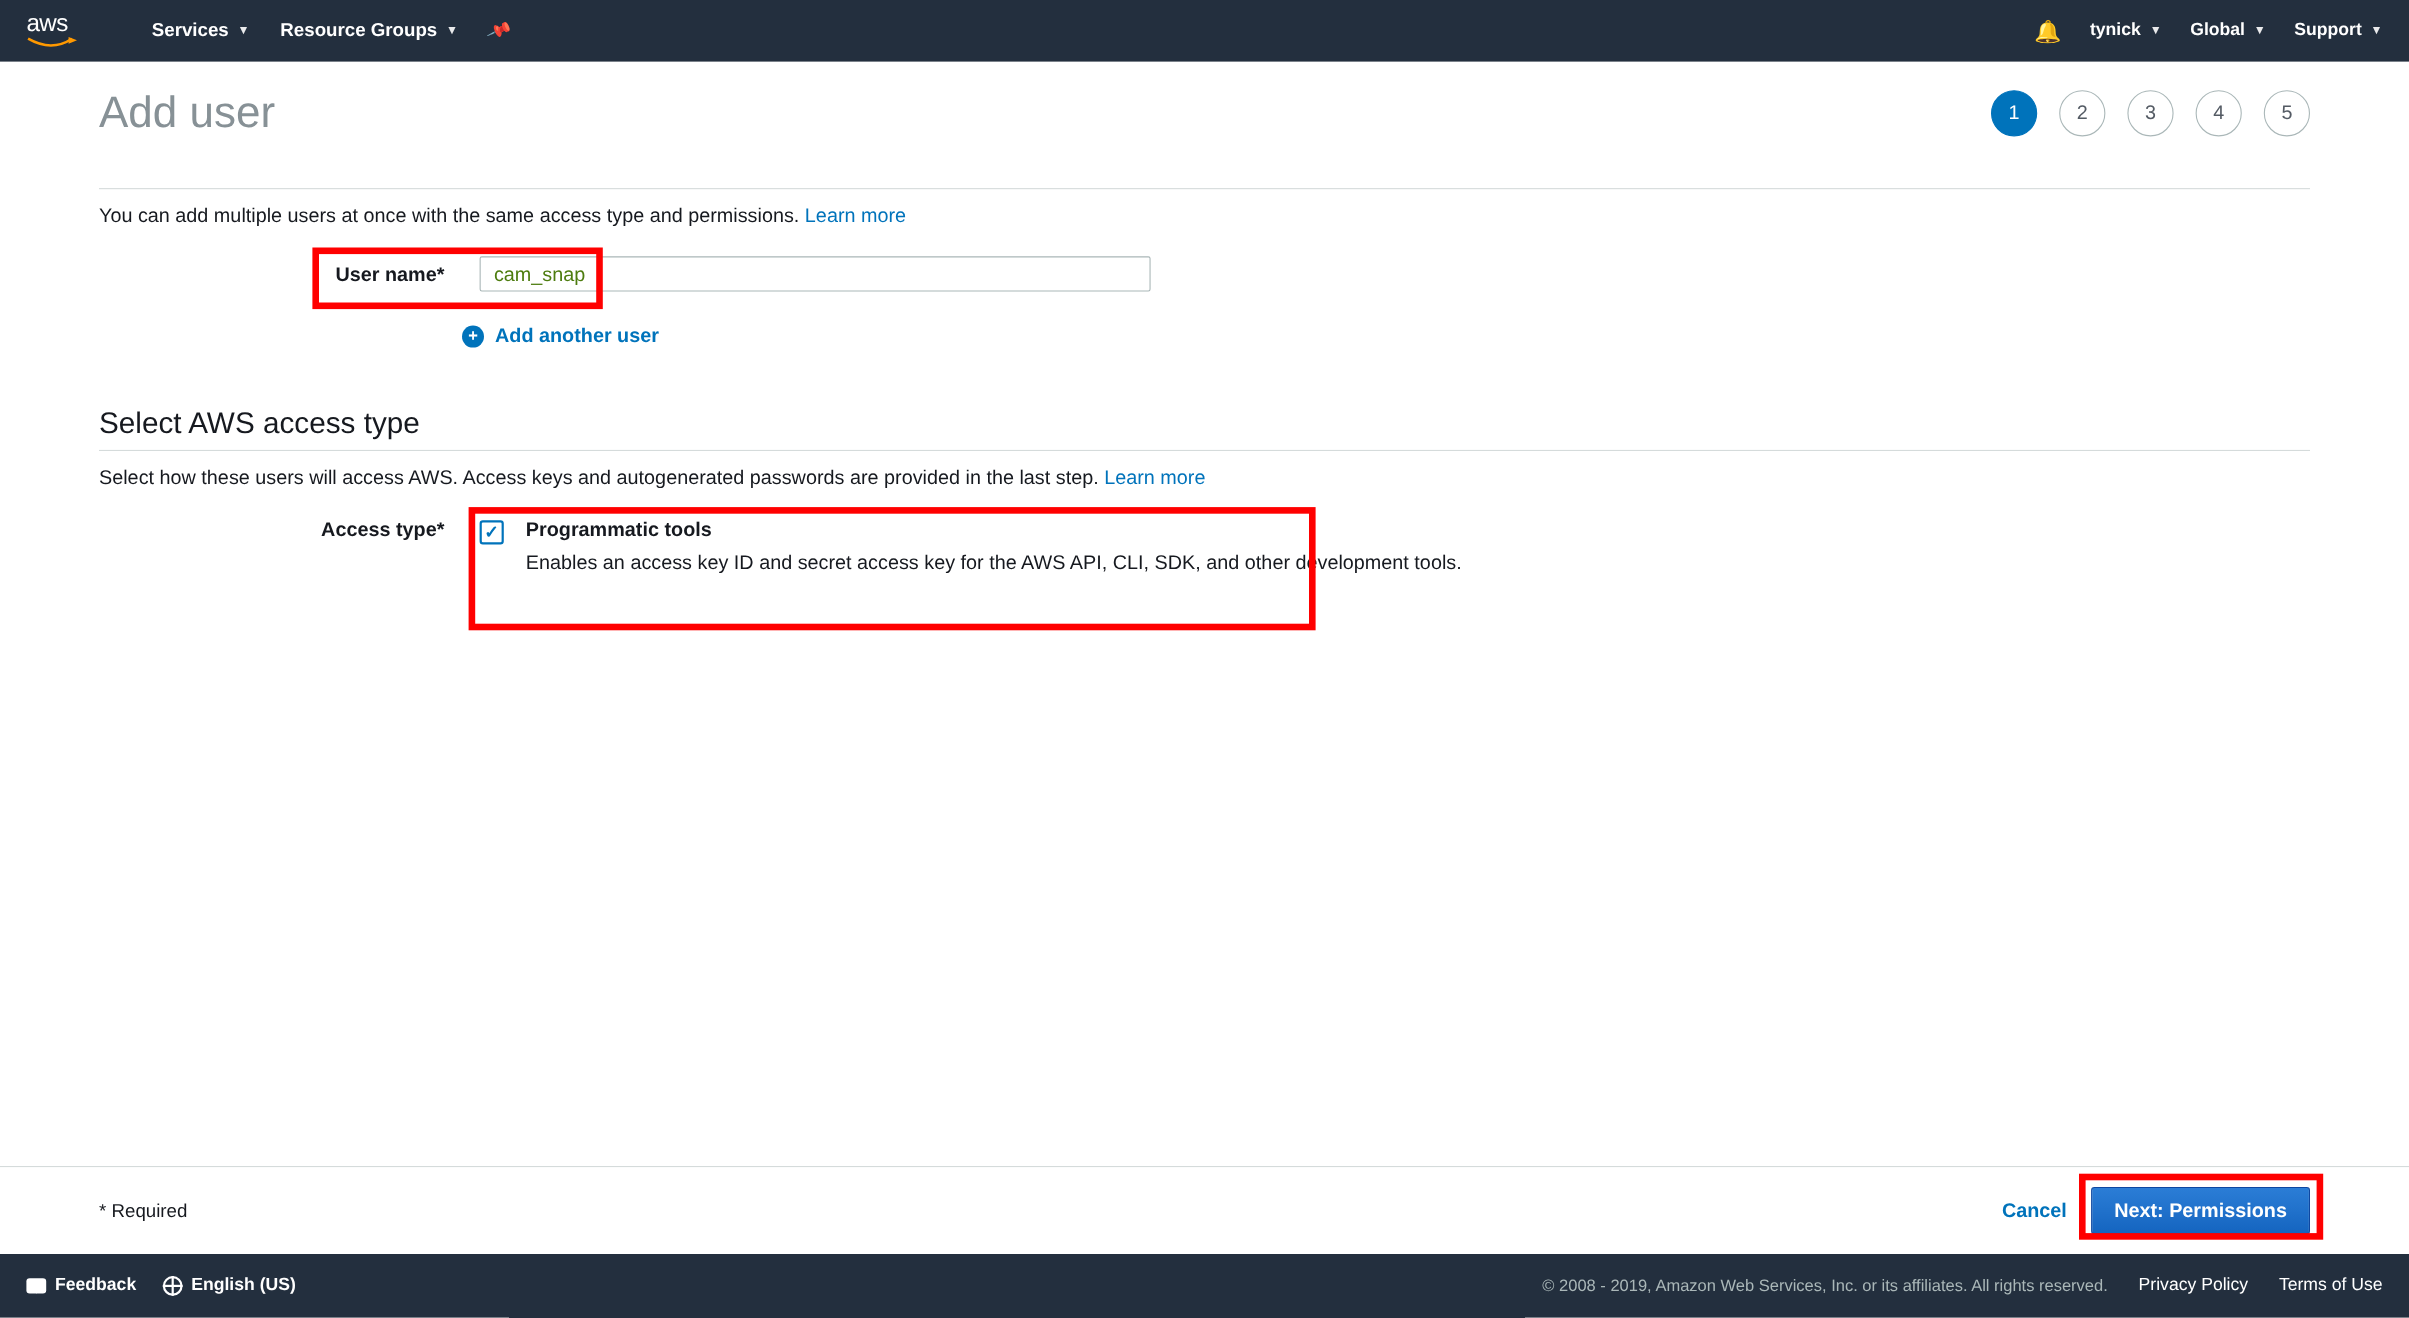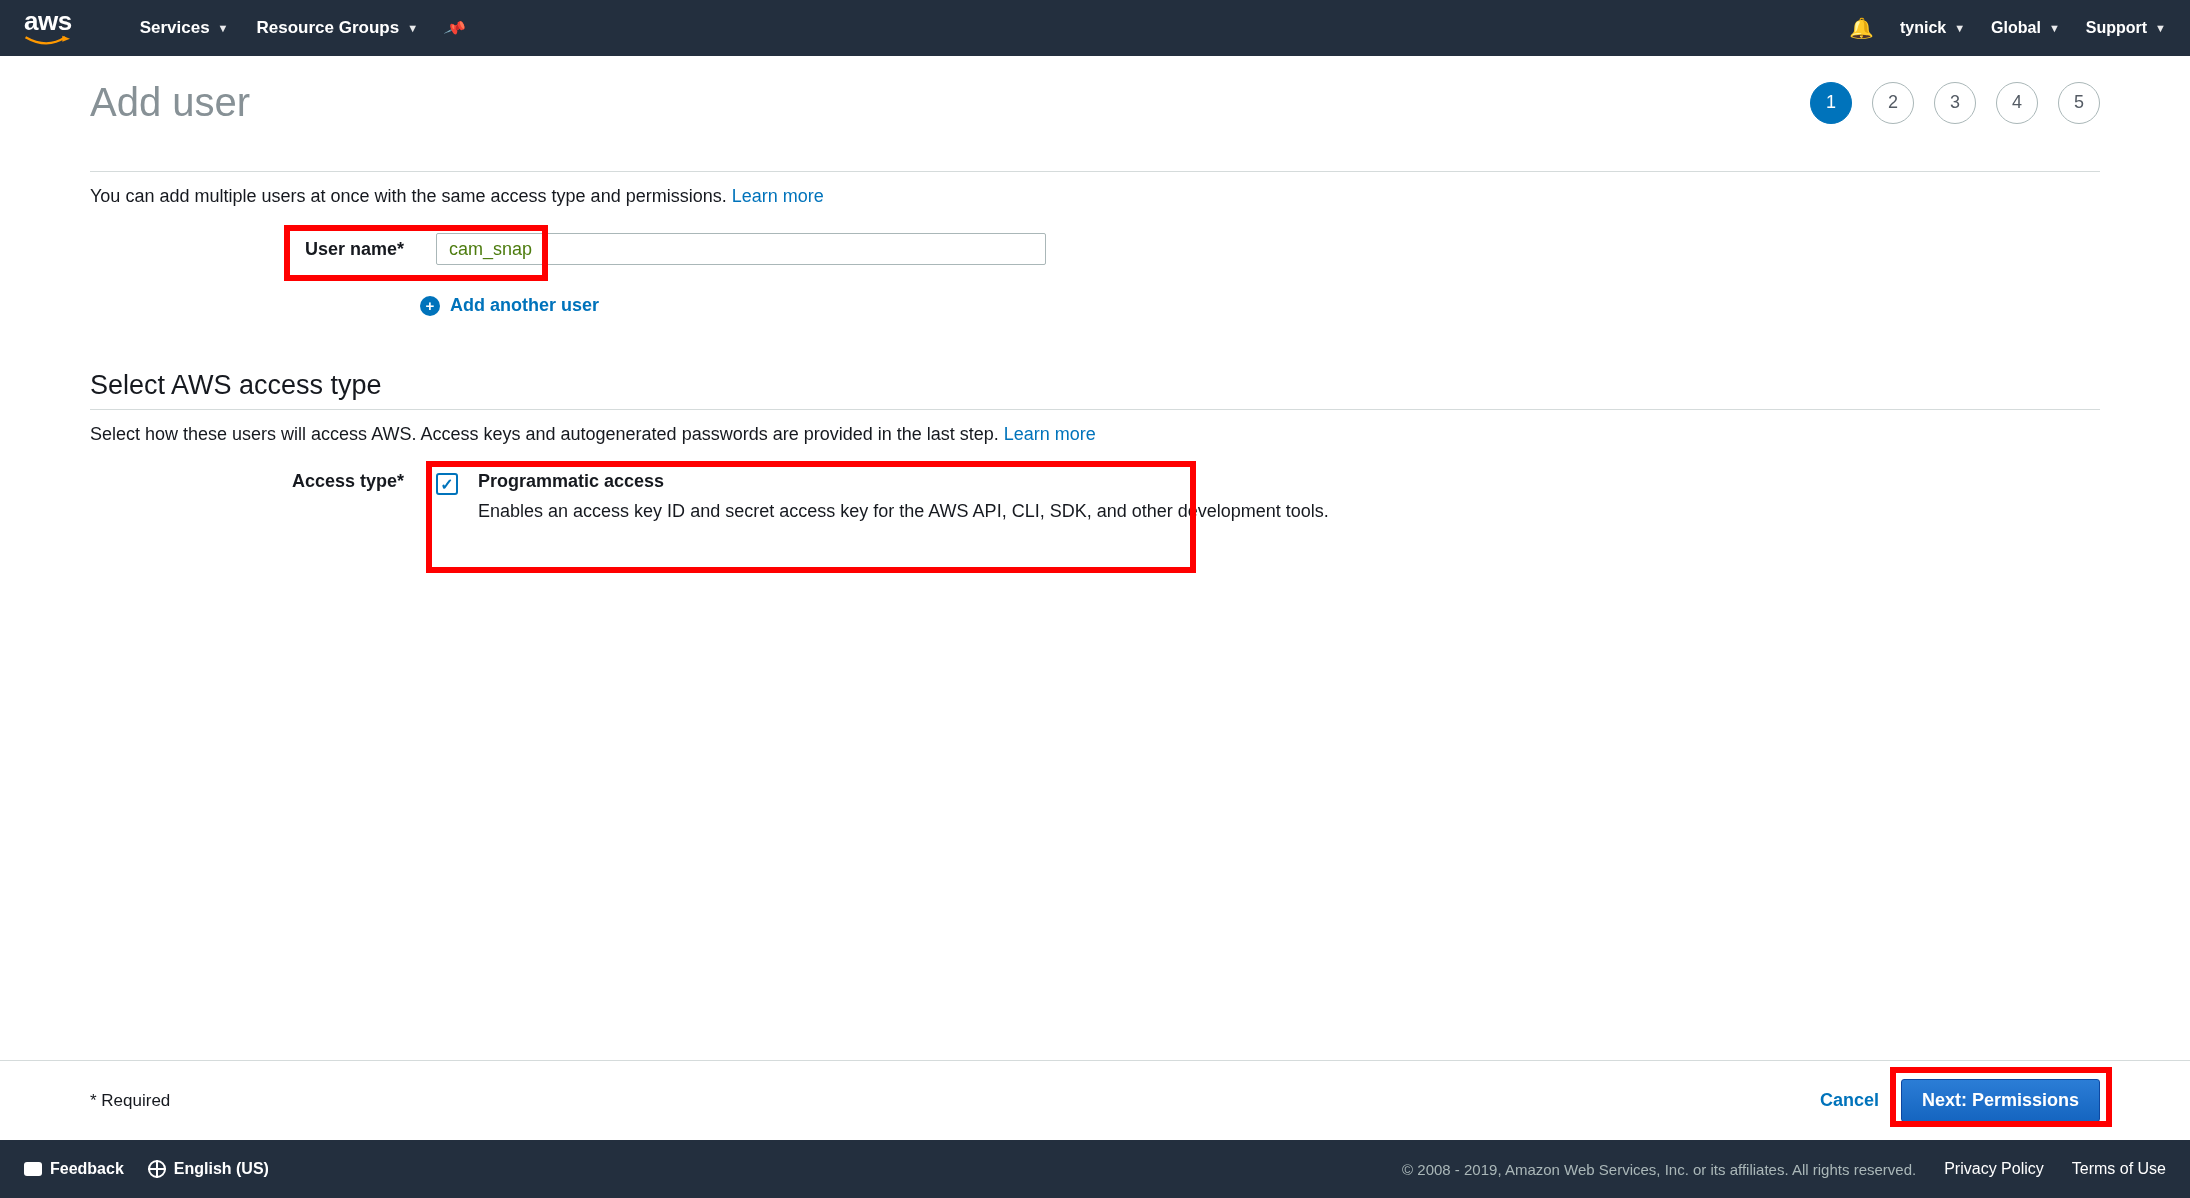--- a/index.html
+++ b/index.html
@@ -11,21 +11,21 @@
     background: #232f3e;
     color: #fff;
     height: 56px;
     display: flex;
     align-items: center;
     padding: 0 24px;
     gap: 28px;
     font-size: 17px;
   }
   .logo { display: flex; flex-direction: column; align-items: flex-start; line-height: 1; margin-right: 40px; }
-  .logo .aws-text { font-weight: 700; font-size: 26px; letter-spacing: -0.5px; }
+  .logo .aws-text { font-weight: 400; font-size: 22px; letter-spacing: -0.5px; }
   .logo .smile { width: 46px; height: 14px; }
   .nav-item { display: inline-flex; align-items: center; gap: 8px; cursor: pointer; font-weight: 700; }
   .nav-item .caret, .nav-right .caret { font-size: 11px; opacity: .9; }
   .pin-icon { font-size: 16px; transform: rotate(20deg); display:inline-block; }
   .nav-spacer { flex: 1; }
   .nav-right { display: flex; align-items: center; gap: 26px; font-size: 16px; }
   .bell { font-size: 20px; }
 
   
   .main { flex: 1; padding: 24px 90px 0 90px; }
@@ -202,21 +202,21 @@
   <div class="section-desc">
     <span>Select how these users will access AWS. Access keys and autogenerated passwords are provided in the last step. </span><span class="link">Learn more</span>
   </div>
 
   <div class="form-row top">
     <div class="form-label">Access type*</div>
     <div class="form-control">
       <div class="access-option">
         <div class="checkbox checked"></div>
         <div class="opt-text">
-          <div class="opt-title">Programmatic access</div>
+          <div class="opt-title">Programmatic tools</div>
           <div class="opt-desc">
             <span>Enables an </span><b>access key ID</b><span> and </span><b>secret access key</b><span> for the AWS API, CLI, SDK, and other development tools.</span>
           </div>
         </div>
         <div class="red-box-access"></div>
       </div>
 
     </div>
   </div>
 </div>

